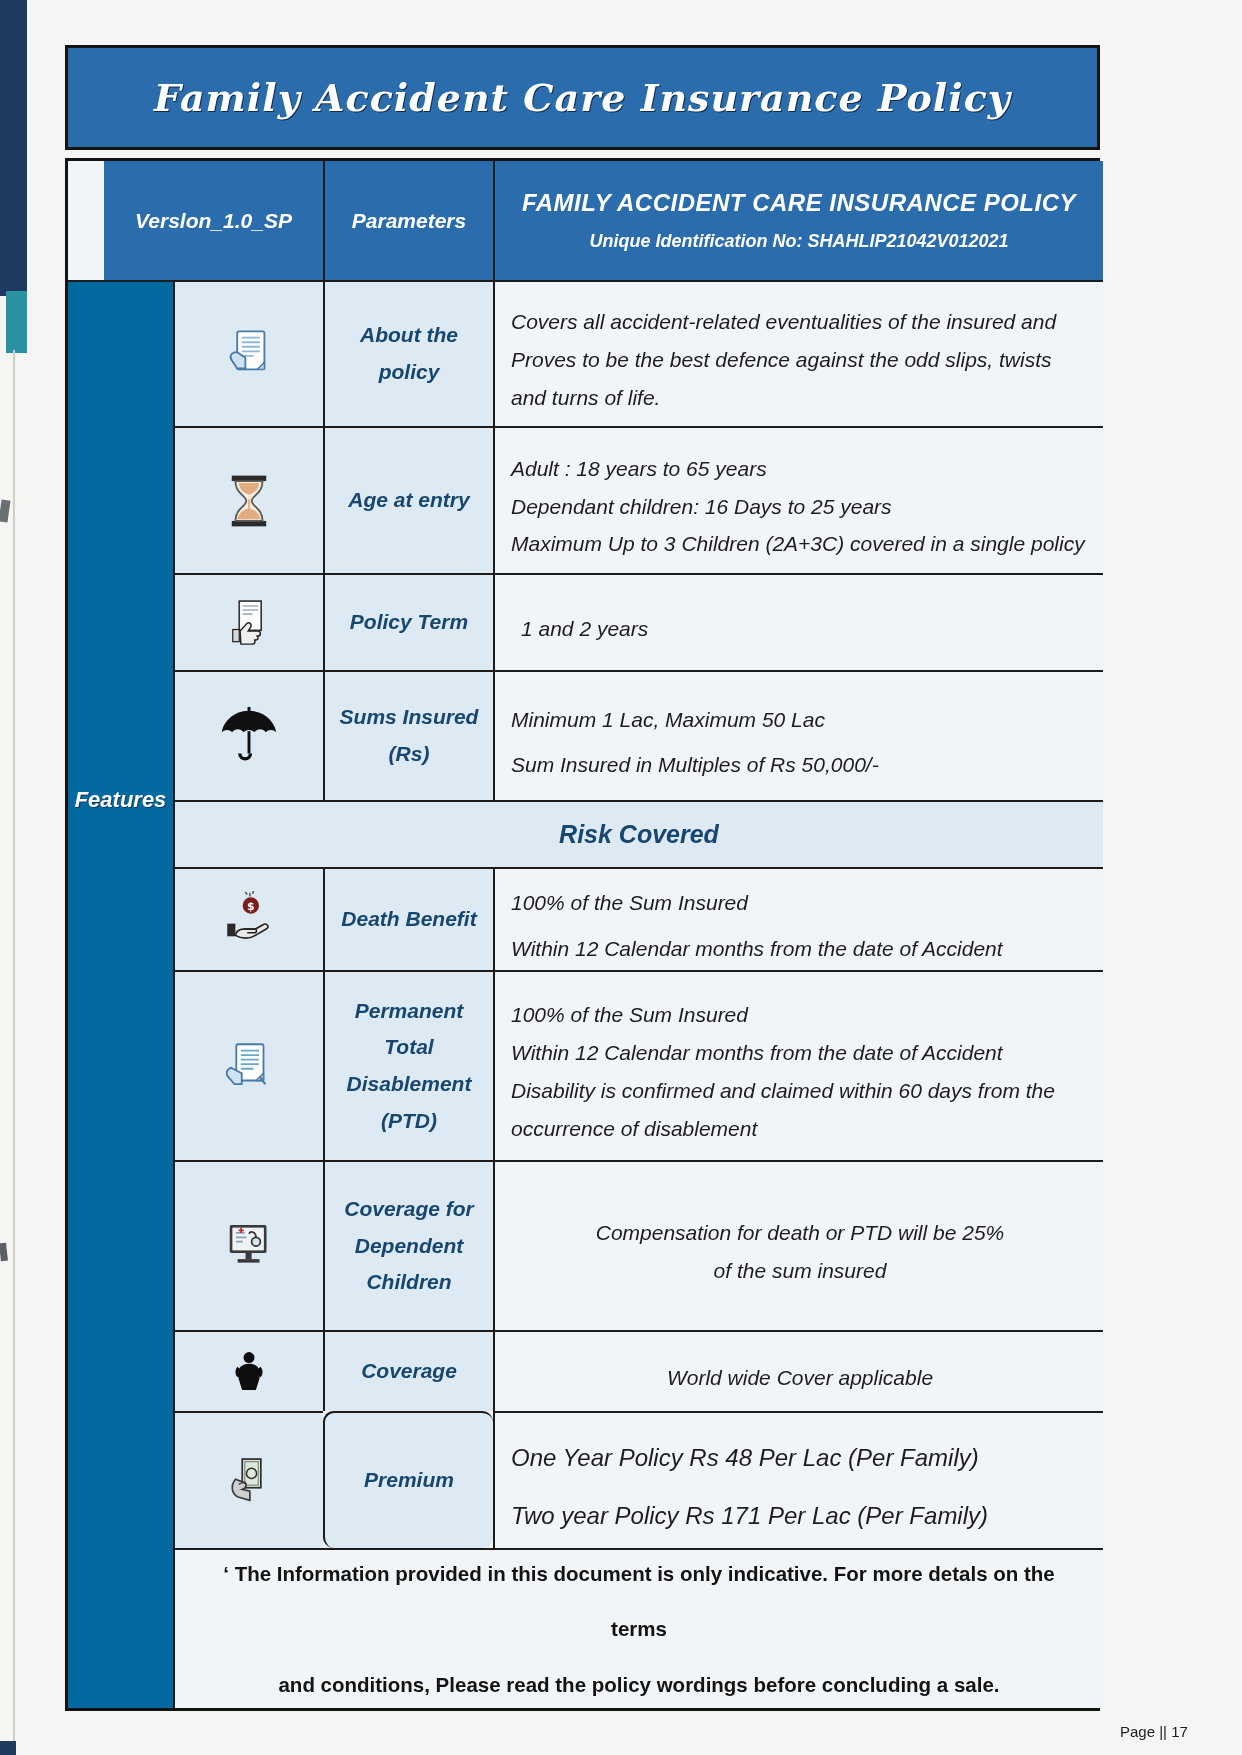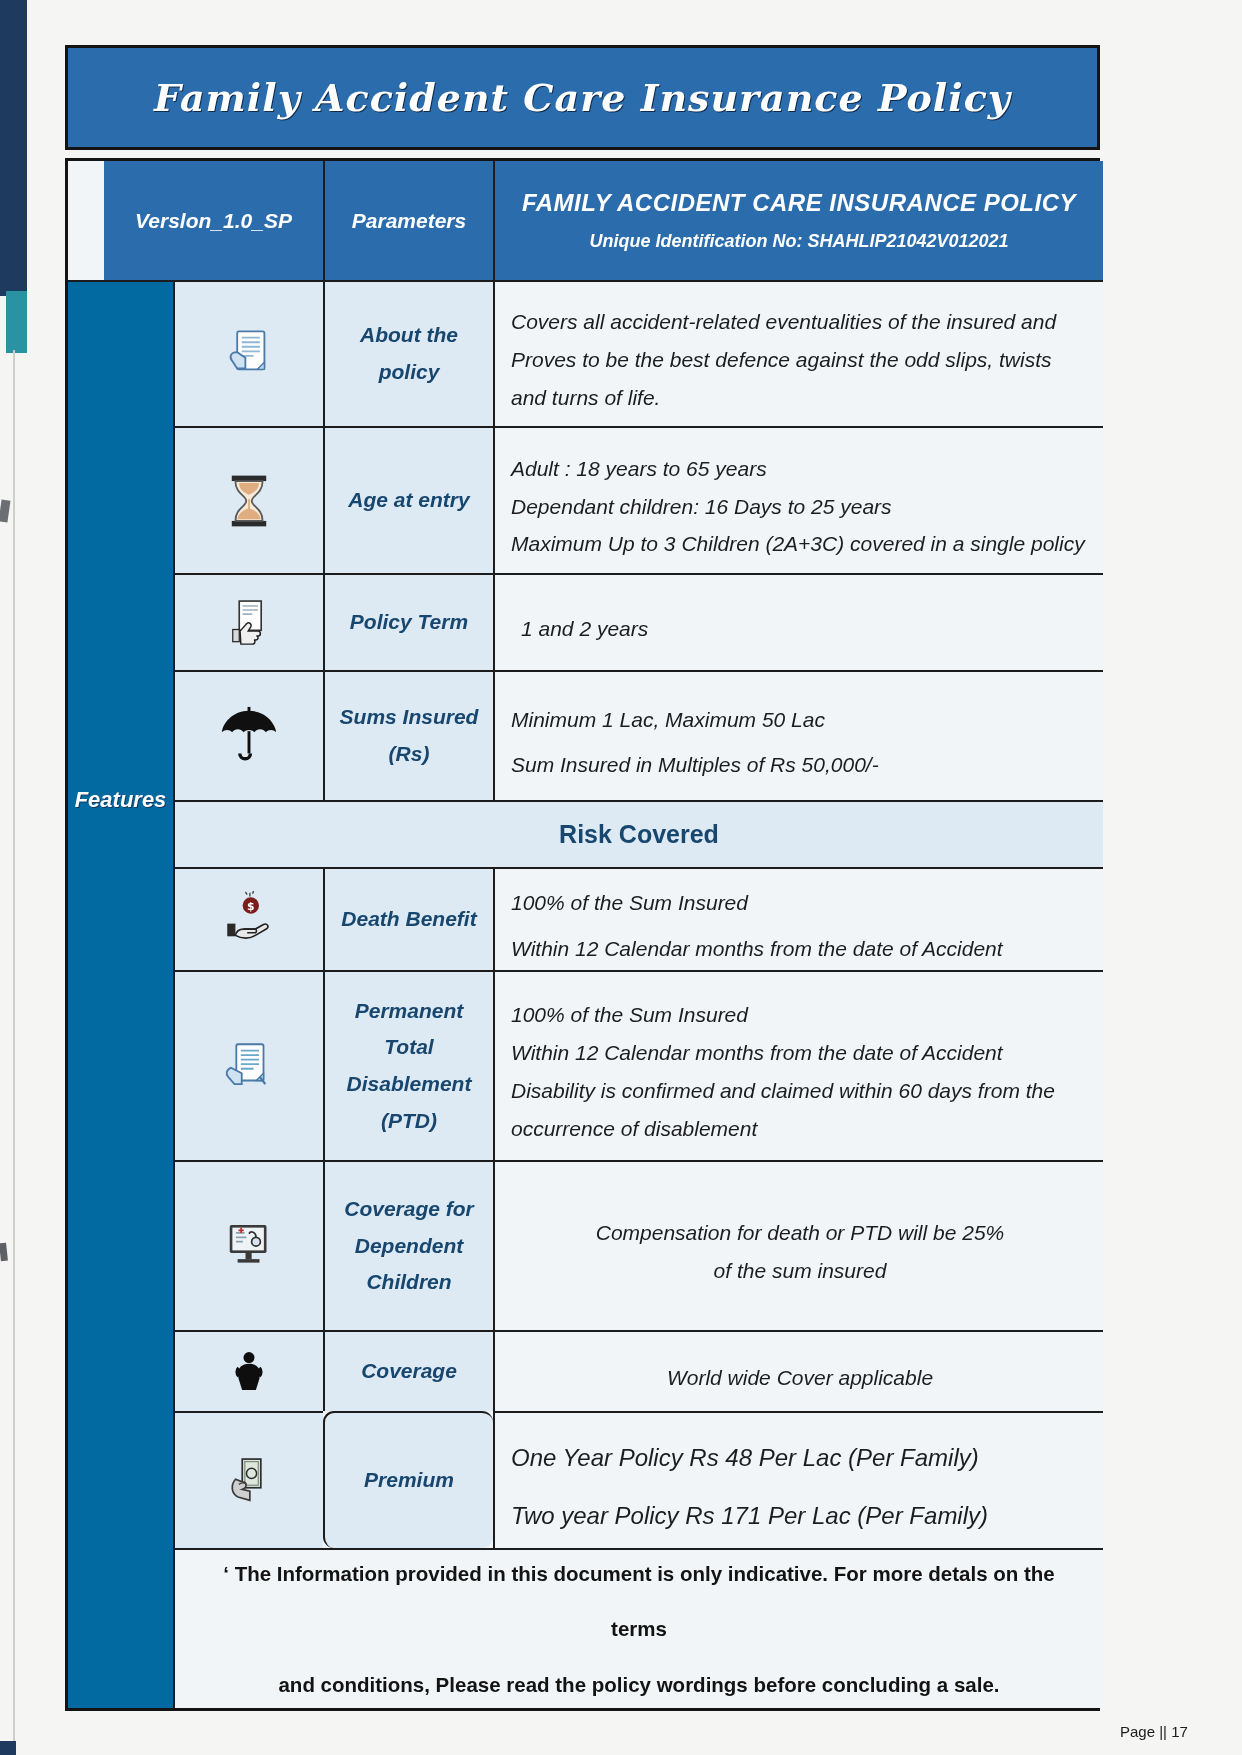--- a/index.html
+++ b/index.html
@@ -84,21 +84,21 @@
   .value-center { justify-content:center; text-align:center; }
   .indent { padding-left:26px; }
   .lh-tall  { line-height:2.15; }
   .lh-big   { line-height:2.4; font-size:24px; }
 
   .ml { white-space:pre-line; }
 
   .riskband-cell {
     background:#dde9f3;
     display:flex; align-items:center; justify-content:center;
-    font-weight:bold; 
+    font-weight:bold; font-style:italic;
     color:#17466f; font-size:25px;
   }
 
   .disclaimer-cell {
     background:#f1f5f8;
     display:flex; align-items:center; justify-content:center;
     text-align:center;
     font-weight:bold; 
     color:#131313; font-size:20.5px; line-height:2.7;
     padding:6px 22px;

